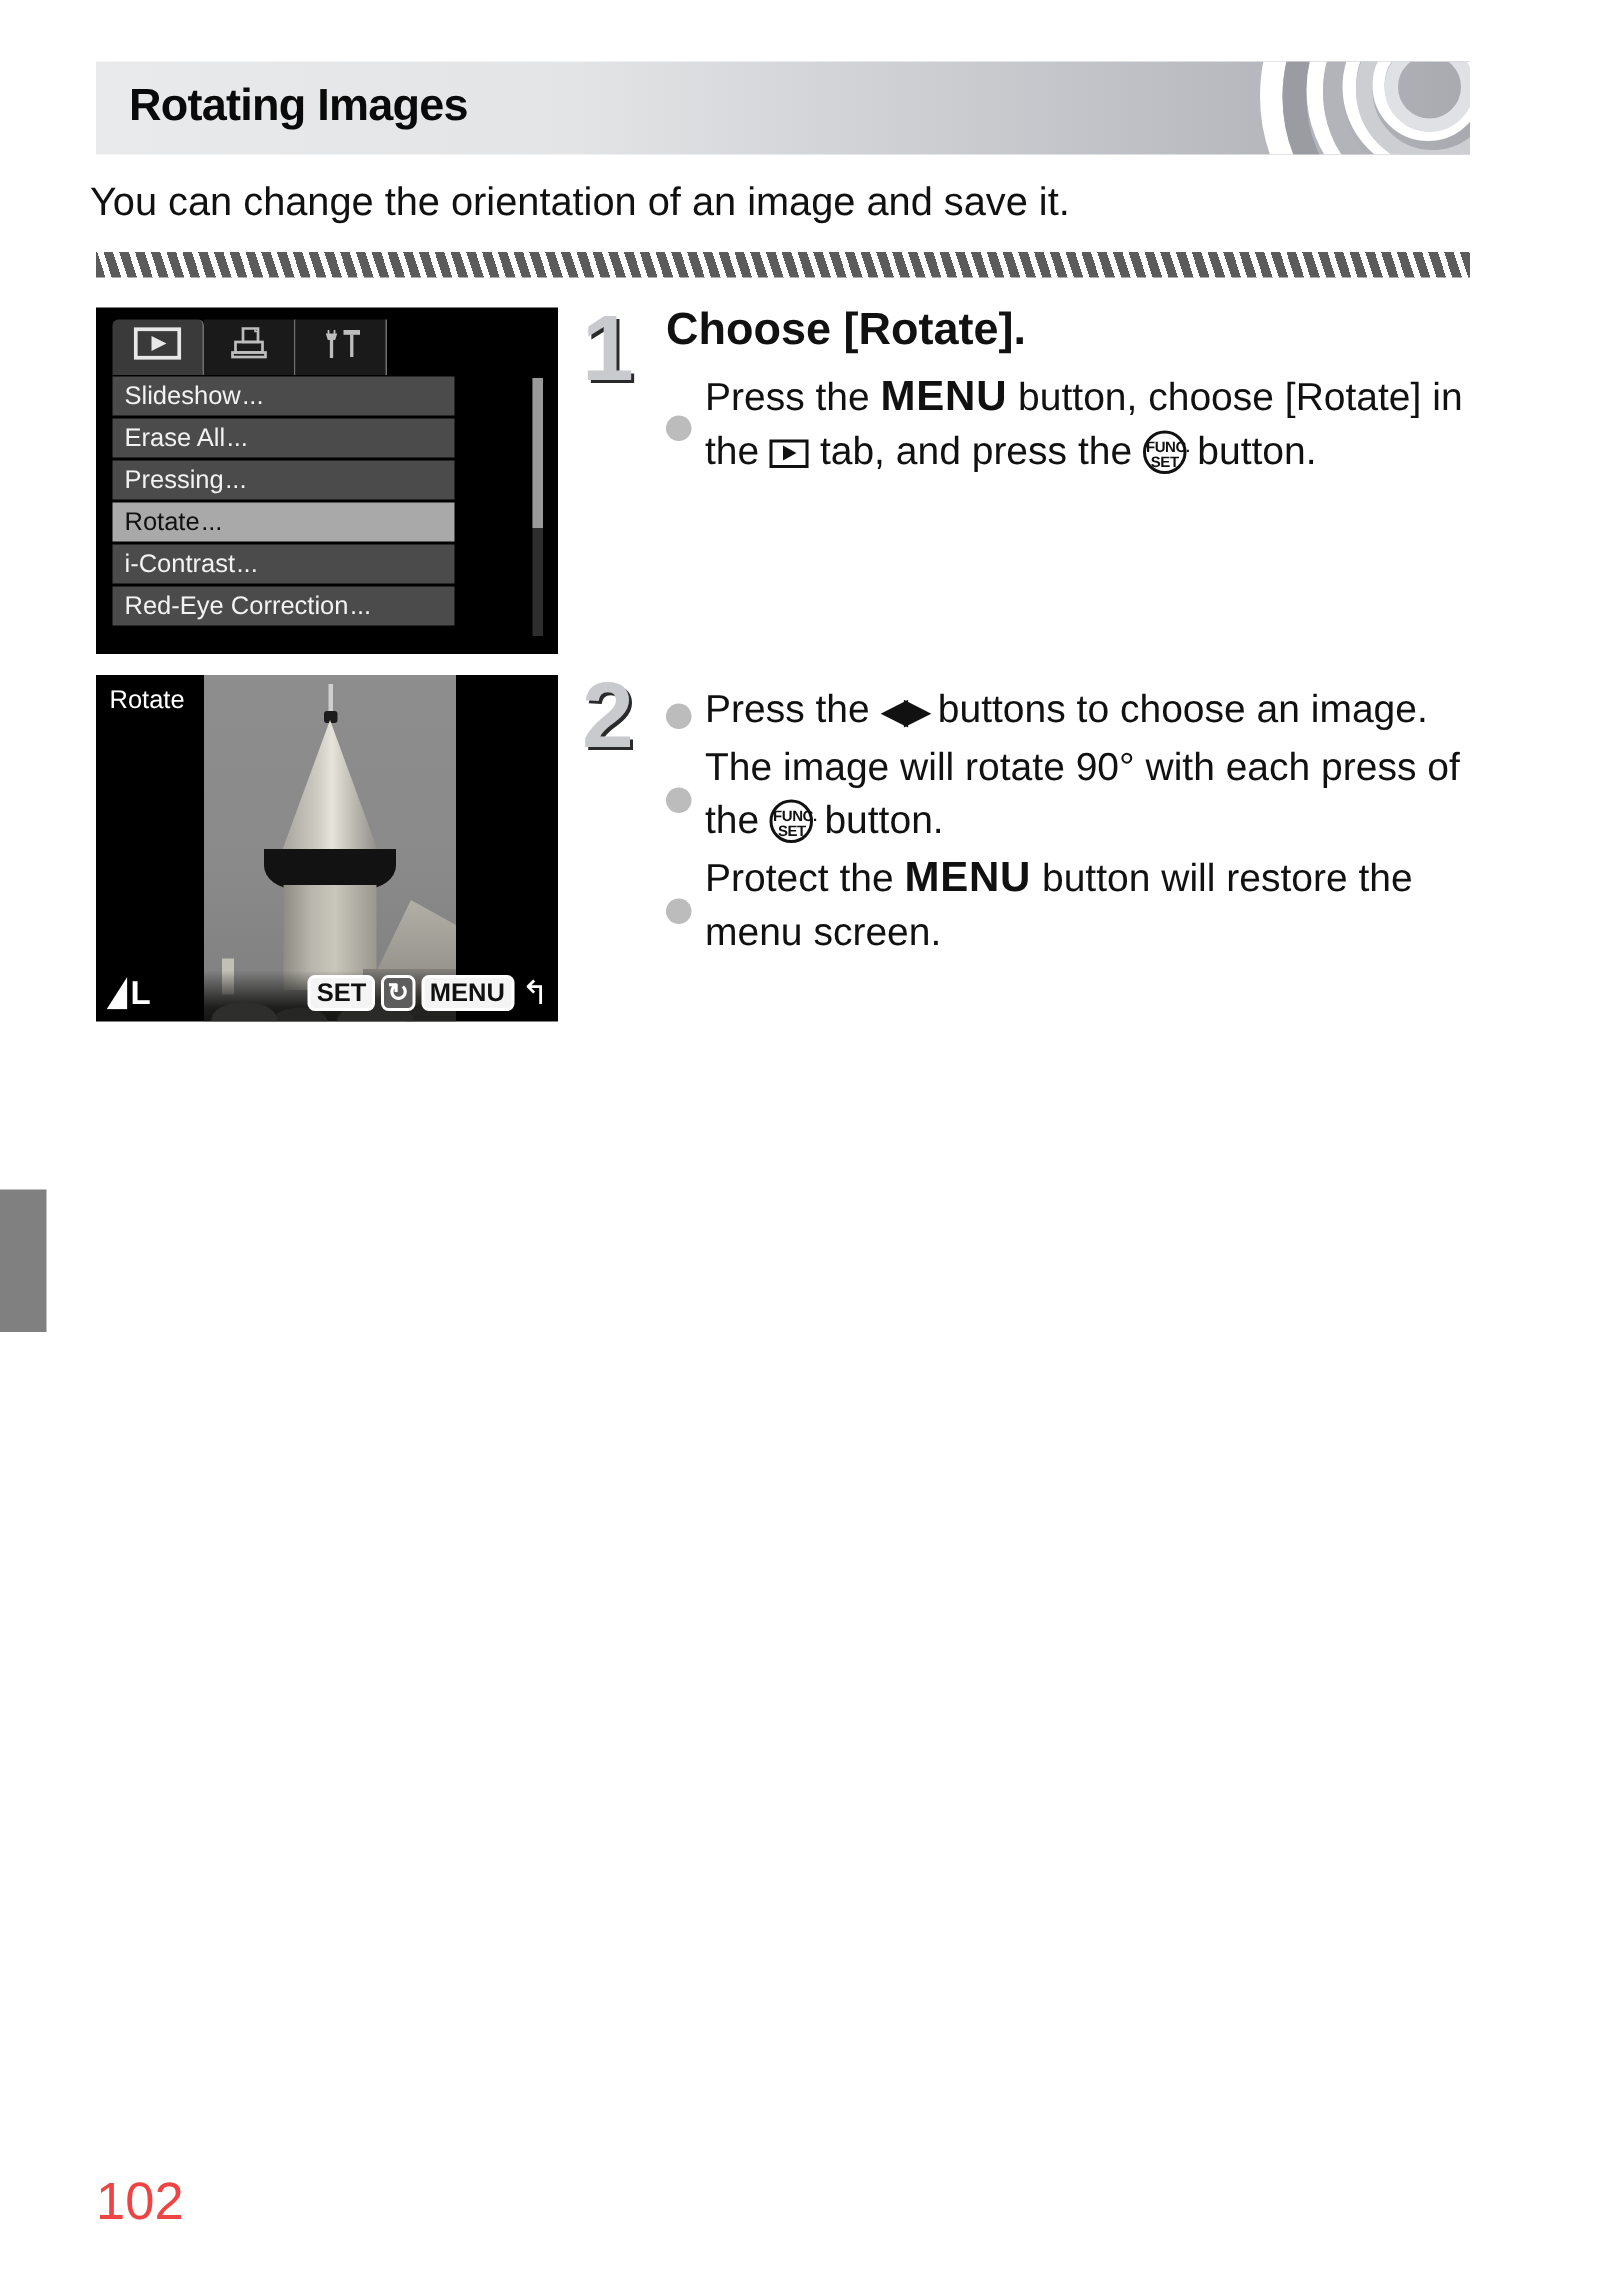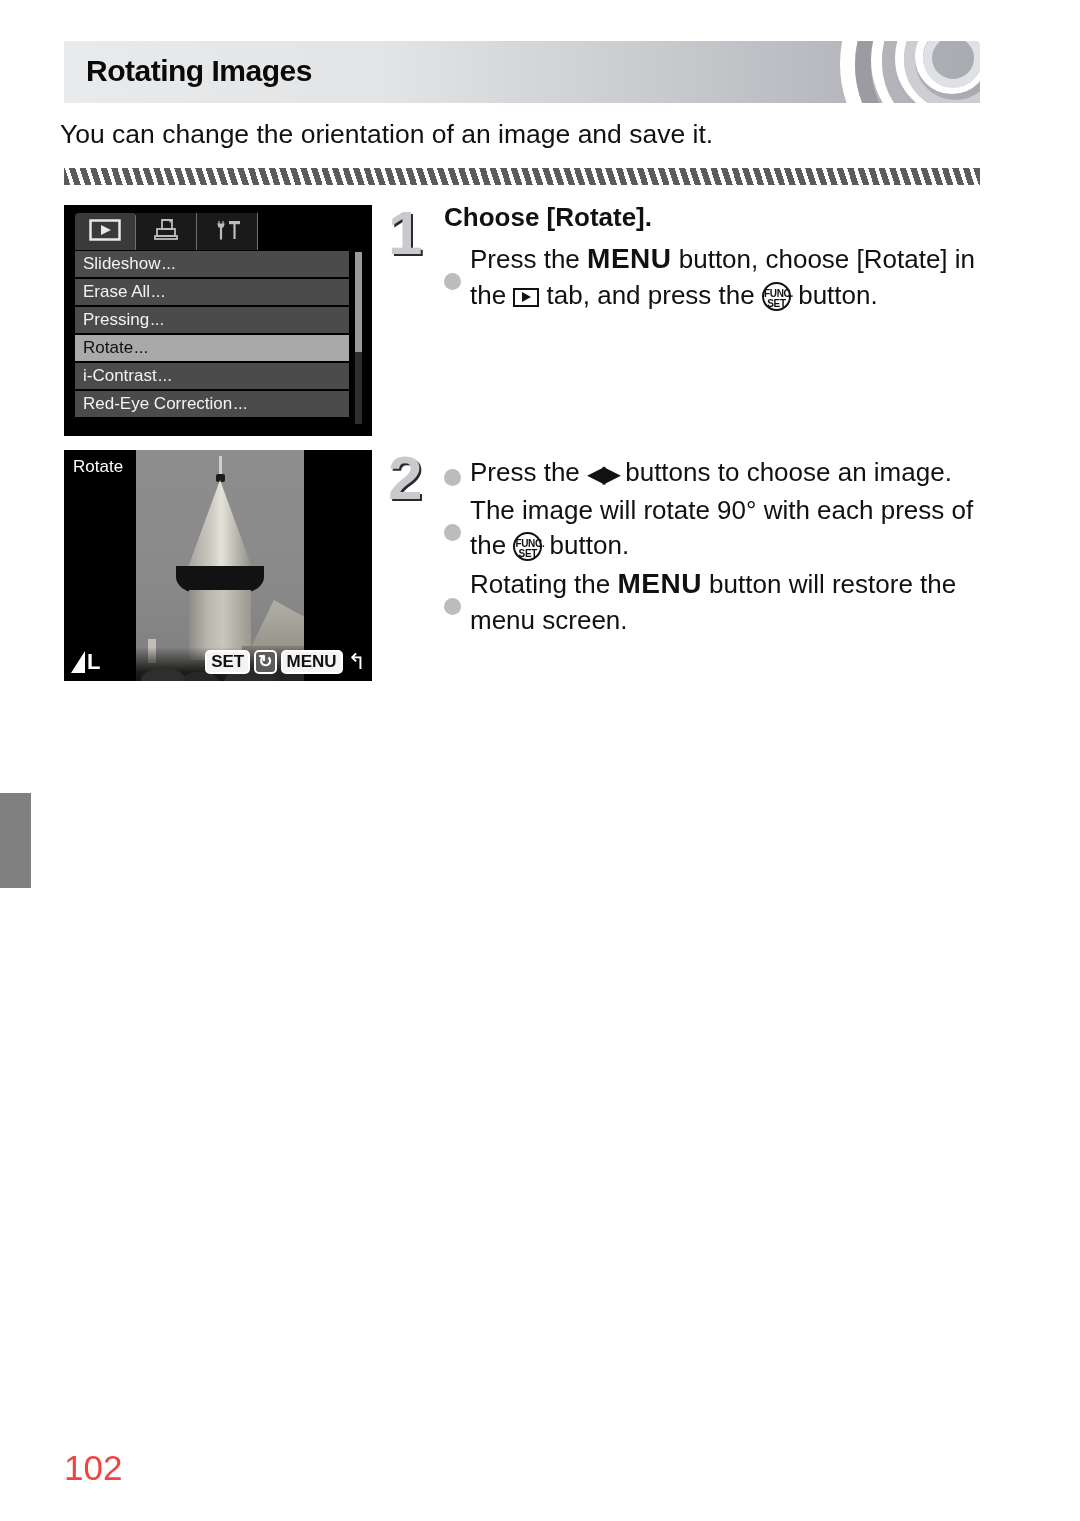--- a/index.html
+++ b/index.html
@@ -133,21 +133,21 @@
     border-top-left-radius: 4px;
     border-top-right-radius: 4px;
   }
   .tab-icon { display: block; }
 
   
   #menu-list {
     position: absolute;
     left: 11px;
     top: 46px;
-    width: 274px;
+    width: 228px;
   }
   .menu-row {
     height: 26px;
     margin-bottom: 2px;
     background: #4b4b4b;
     color: #f2f2f2;
     font-size: 17px;
     display: flex;
     align-items: center;
     padding-left: 8px;
@@ -360,21 +360,21 @@
     top: 4px;
     font-size: 62px;
     font-weight: bold;
     color: #c9cacd;
     text-shadow: 2px 2px 0 #2a2a2a;
     line-height: 0.85;
     font-family: "Liberation Sans", sans-serif;
   }
   .step-heading {
     margin-left: 56px;
-    font-size: 26px;
+    font-size: 30px;
     font-weight: bold;
     color: #111;
     line-height: 1.15;
   }
   .bullets {
     margin-left: 56px;
     margin-top: 7px;
   }
   .bullet-row {
     display: flex;
@@ -607,20 +607,20 @@
     <div class="bullet-row">
       <div class="bullet-dot"></div>
       <div class="bullet-text">
         <span>The image will rotate 90° with each press of the </span><span class="glyph-func"><span class="fl1">FUNC.</span><span class="fl2">SET</span></span><span> button.</span>
       </div>
     </div>
 
     <div class="bullet-row">
       <div class="bullet-dot"></div>
       <div class="bullet-text">
-        <span>Rotating the </span><span class="kw-menu">MENU</span><span> button will restore the menu screen.</span>
+        <span>Protect the </span><span class="kw-menu">MENU</span><span> button will restore the menu screen.</span>
       </div>
     </div>
 
   </div>
 </div>
 
 <div id="page-number">102</div>
 
 </body></html>

